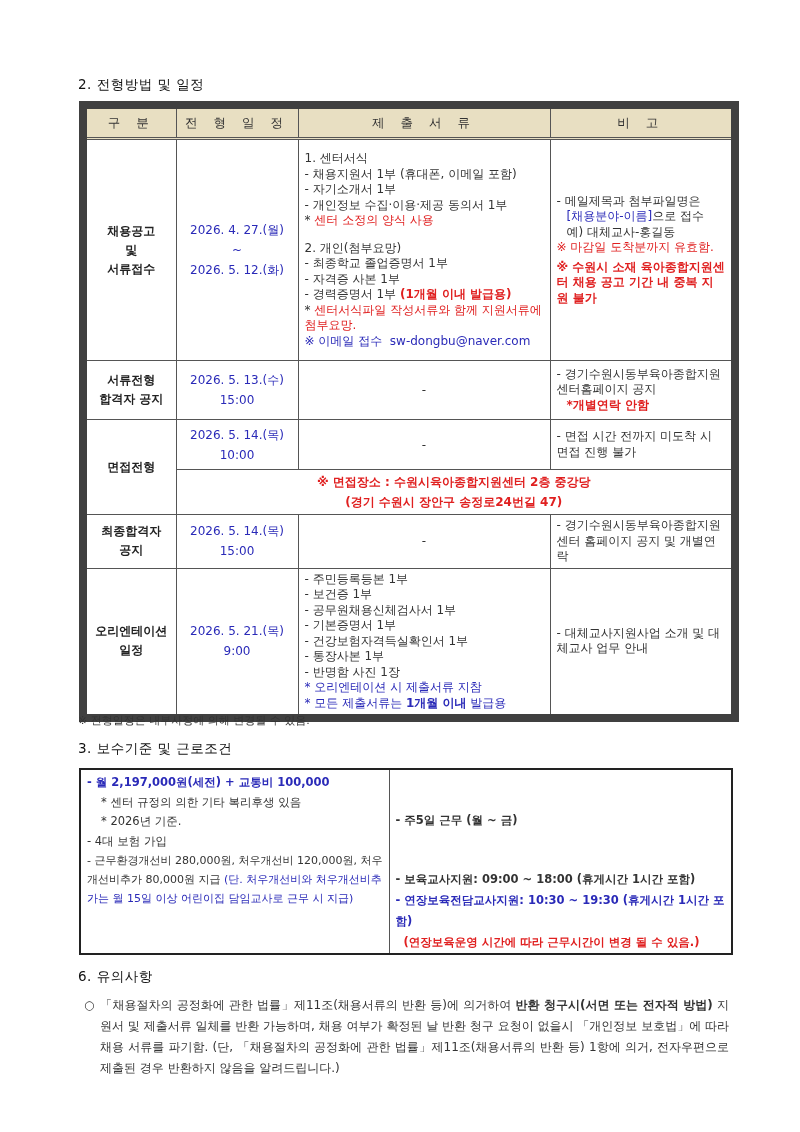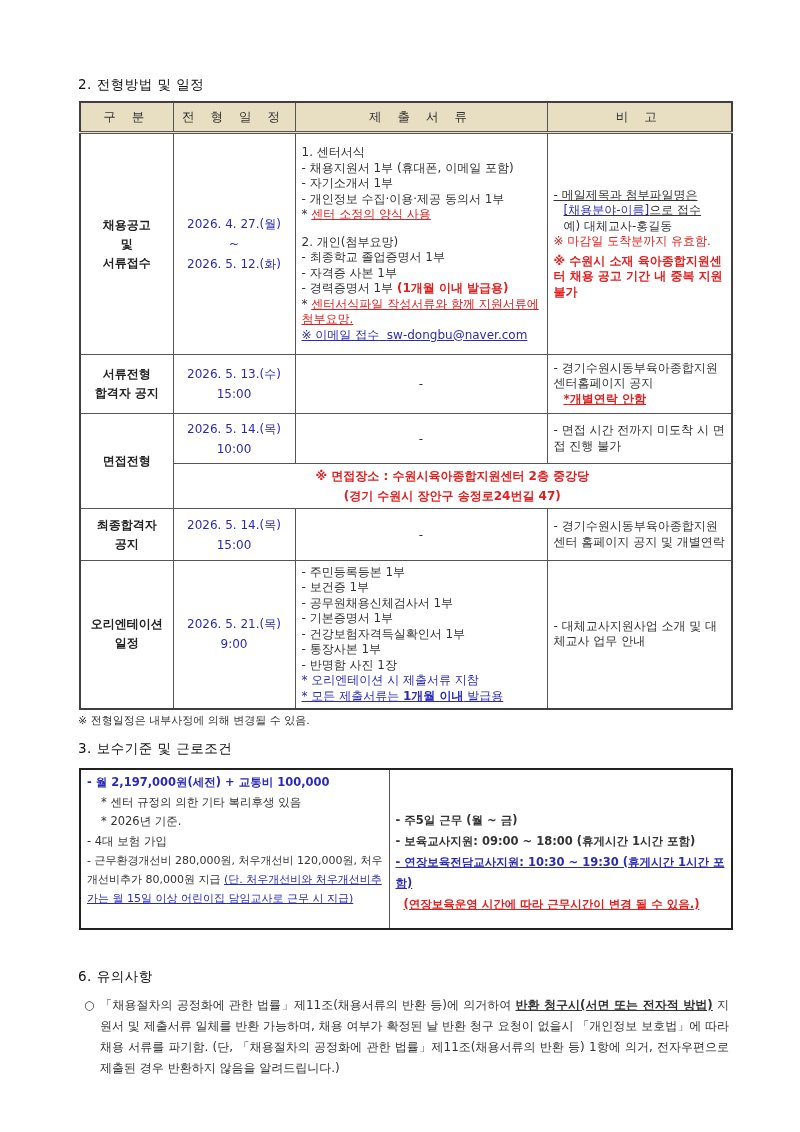--- a/index.html
+++ b/index.html
@@ -10,36 +10,36 @@
   }
   .page { position: absolute; left: 0; top: 0; width: 800px; height: 872px; }
   .sec-title {
     position: absolute; left: 78px; font-size: 13.5px; color: #111;
     font-family: "DejaVu Sans", sans-serif; letter-spacing: 0.5px;
   }
   table { border-collapse: collapse; position: absolute; table-layout: fixed; }
   td, th { padding: 0; vertical-align: middle; }
 
   
-  #t1 { left: 79px; top: 101px; width: 652px; border: 2px solid #404040; }
+  #t1 { left: 79px; top: 101px; width: 652px; border: 8px solid #404040; }
   #t1 th {
     background: #e8dfc2; font-weight: normal; font-size: 12.5px; height: 28px;
     border: 1px solid #555; border-bottom: 3px double #555; color: #333; letter-spacing: 6px;
   }
   #t1 td { border: 1px solid #555; font-size: 12px; }
   .c-cat { text-align: center; font-weight: bold; color: #222; line-height: 19px; font-size: 12.5px; }
   .c-date { text-align: center; color: #2a2ab8; line-height: 20px; }
   .c-docs { padding: 3px 6px !important; line-height: 15.5px; color: #333; }
   .c-note { padding: 3px 6px !important; line-height: 15.5px; color: #333; }
   .c-dash { text-align: center; color: #333; }
   .red { color: #e02020; }
   .red-b { color: #e02020; font-weight: bold; }
   .blue { color: #2a2ab8; }
   .blue-b { color: #2a2ab8; font-weight: bold; }
-  .ul { text-decoration: underline; }
+  .ul { }
   .ind { padding-left: 10px; display: block; }
   .blk { display: block; }
   .venue { text-align: center; color: #e02020; font-weight: bold; line-height: 20px; padding: 2px 0 !important; }
 
   .footnote { position: absolute; left: 78px; top: 713px; font-size: 11px; color: #333; }
 
   
   #t2 { left: 79px; top: 768px; width: 652px; border: 2px solid #222; }
   #t2 th {
     background: #e8dfc2; font-weight: normal; font-size: 12.5px; height: 28px;
@@ -195,21 +195,21 @@
     <tr style="height:160px;">
       <td class="pay">
         <span class="blk blue-b">- 월 2,197,000원(세전) + 교통비 100,000</span>
         <span class="blk" style="padding-left:14px;">* 센터 규정의 의한 기타 복리후생 있음</span>
         <span class="blk" style="padding-left:14px;">* 2026년 기준.</span>
         <span class="blk">- 4대 보험 가입</span>
         <span class="blk" style="font-size:11px; line-height:19px;"><span>- 근무환경개선비 280,000원, 처우개선비 120,000원, 처우개선비추가 80,000원 지급</span> <span class="blue ul">(단. 처우개선비와 처우개선비추가는 월 15일 이상 어린이집 담임교사로 근무 시 지급)</span></span>
       </td>
       <td class="work">
         <span class="blk" style="font-weight:bold;">- 주5일 근무 (월 ~ 금)</span>
-        <span class="blk" style="font-weight:bold;">- 보육교사지원: 09:00 ~ 18:00 (휴게시간 1시간 포함)</span>
+        <span class="blk" style="font-weight:bold;margin-top:38px;">- 보육교사지원: 09:00 ~ 18:00 (휴게시간 1시간 포함)</span>
         <span class="blk blue-b ul">- 연장보육전담교사지원: 10:30 ~ 19:30 (휴게시간 1시간 포함)</span>
         <span class="blk red-b ul" style="padding-left:8px;">(연장보육운영 시간에 따라 근무시간이 변경 될 수 있음.)</span>
       </td>
     </tr>
   </tbody>
     </table>
 
   <div class="sec-title" style="top:968px;">6. 유의사항</div>
 
   <div class="notice">

